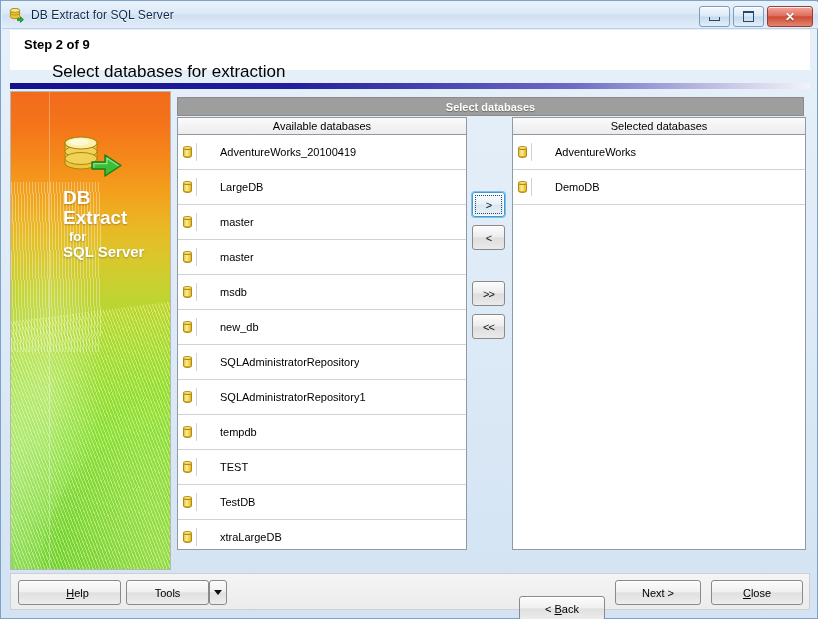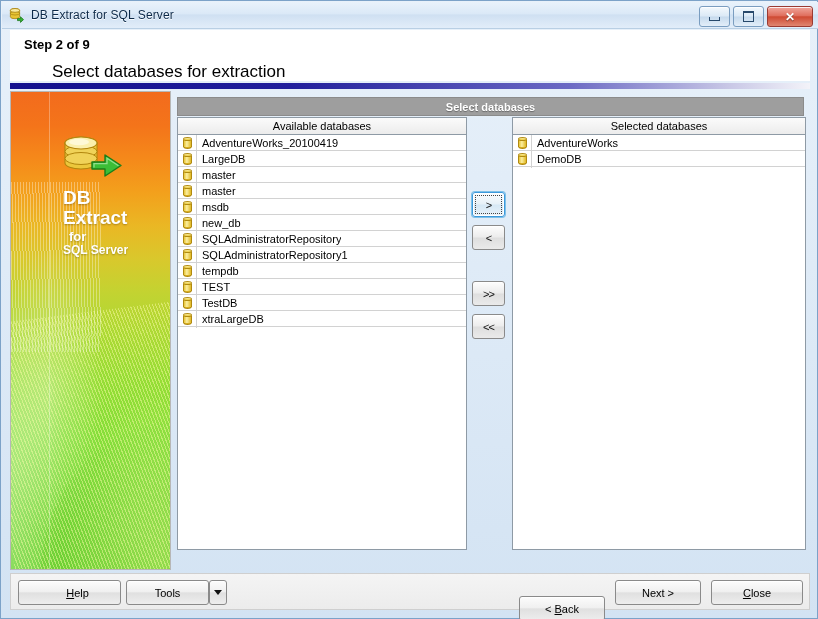--- a/index.html
+++ b/index.html
@@ -43,21 +43,21 @@
     border:1px solid #9b3b33;
     background:linear-gradient(to bottom,#f0a79d 0%,#e0705f 45%,#cf4a33 52%,#e08671 100%);
   }
   .wb .gl{font-size:11px;color:#1b3a59;line-height:1;}
   .wb.close .gl{color:#fff;font-weight:bold;font-size:12px;text-shadow:0 1px 1px rgba(0,0,0,.45);}
   .min-glyph{width:9px;height:3px;border:1px solid #27486b;border-top:none;background:transparent;margin-top:4px;}
   .max-glyph{width:9px;height:8px;border:1px solid #27486b;border-top-width:2px;background:transparent;}
 
   
   .stephead{
-    position:absolute;left:9px;top:29px;width:800px;height:51px;
+    position:absolute;left:9px;top:29px;width:800px;height:40px;
     background:#ffffff;
   }
   .step-title{
     position:absolute;left:14px;top:7px;
     font-size:13px;font-weight:bold;color:#000;
   }
   .step-sub{
     position:absolute;left:42px;top:32px;
     font-size:17px;color:#000;
   }
@@ -108,21 +108,21 @@
   }
   .logo-icon{position:absolute;left:48px;top:40px;width:70px;height:50px;}
   .logo-text{
     position:absolute;left:52px;top:96px;width:110px;
     color:#fff;font-weight:bold;line-height:1.0;
     text-shadow:0 1px 2px rgba(0,0,0,.28);
   }
   .logo-db{font-size:19px;display:block;}
   .logo-ex{font-size:19px;display:block;margin-top:1px;}
   .logo-for{font-size:13px;display:block;margin-top:3px;font-weight:bold;padding-left:6px;}
-  .logo-sql{font-size:12px;display:block;margin-top:1px;}
+  .logo-sql{font-size:15px;display:block;margin-top:1px;}
 
   
   .panel{
     position:absolute;left:176px;top:90px;width:633px;height:477px;
   }
   .panel-title{
     position:absolute;left:0;top:6px;width:627px;height:19px;
     background:#9e9e9e;
     border:1px solid #8b8b8b;
     color:#fff;font-weight:bold;font-size:11px;
@@ -138,23 +138,24 @@
     border:1px solid #8e9aa5;border-bottom:1px solid #8e9aa5;
     display:flex;align-items:center;justify-content:center;
     font-size:11px;color:#000;box-sizing:border-box;
   }
   .listbox{
     height:415px;background:#fff;
     border:1px solid #8e9aa5;border-top:none;
     box-sizing:border-box;overflow:hidden;
   }
   .row{
-    height:16px;display:flex;align-items:center;
+    height:35px;display:flex;align-items:center;
     border-bottom:1px solid #d2d2d2;
     box-sizing:border-box;
+    gap:18px;
   }
   .row .ico{
     width:18px;height:18px;flex:0 0 auto;
     display:flex;align-items:center;justify-content:center;
     border-right:1px solid #d2d2d2;
   }
   .row .lbl{padding-left:5px;font-size:11px;color:#000;white-space:nowrap;overflow:hidden;}
 
   
   .cyl{width:9px;height:12px;position:relative;}

